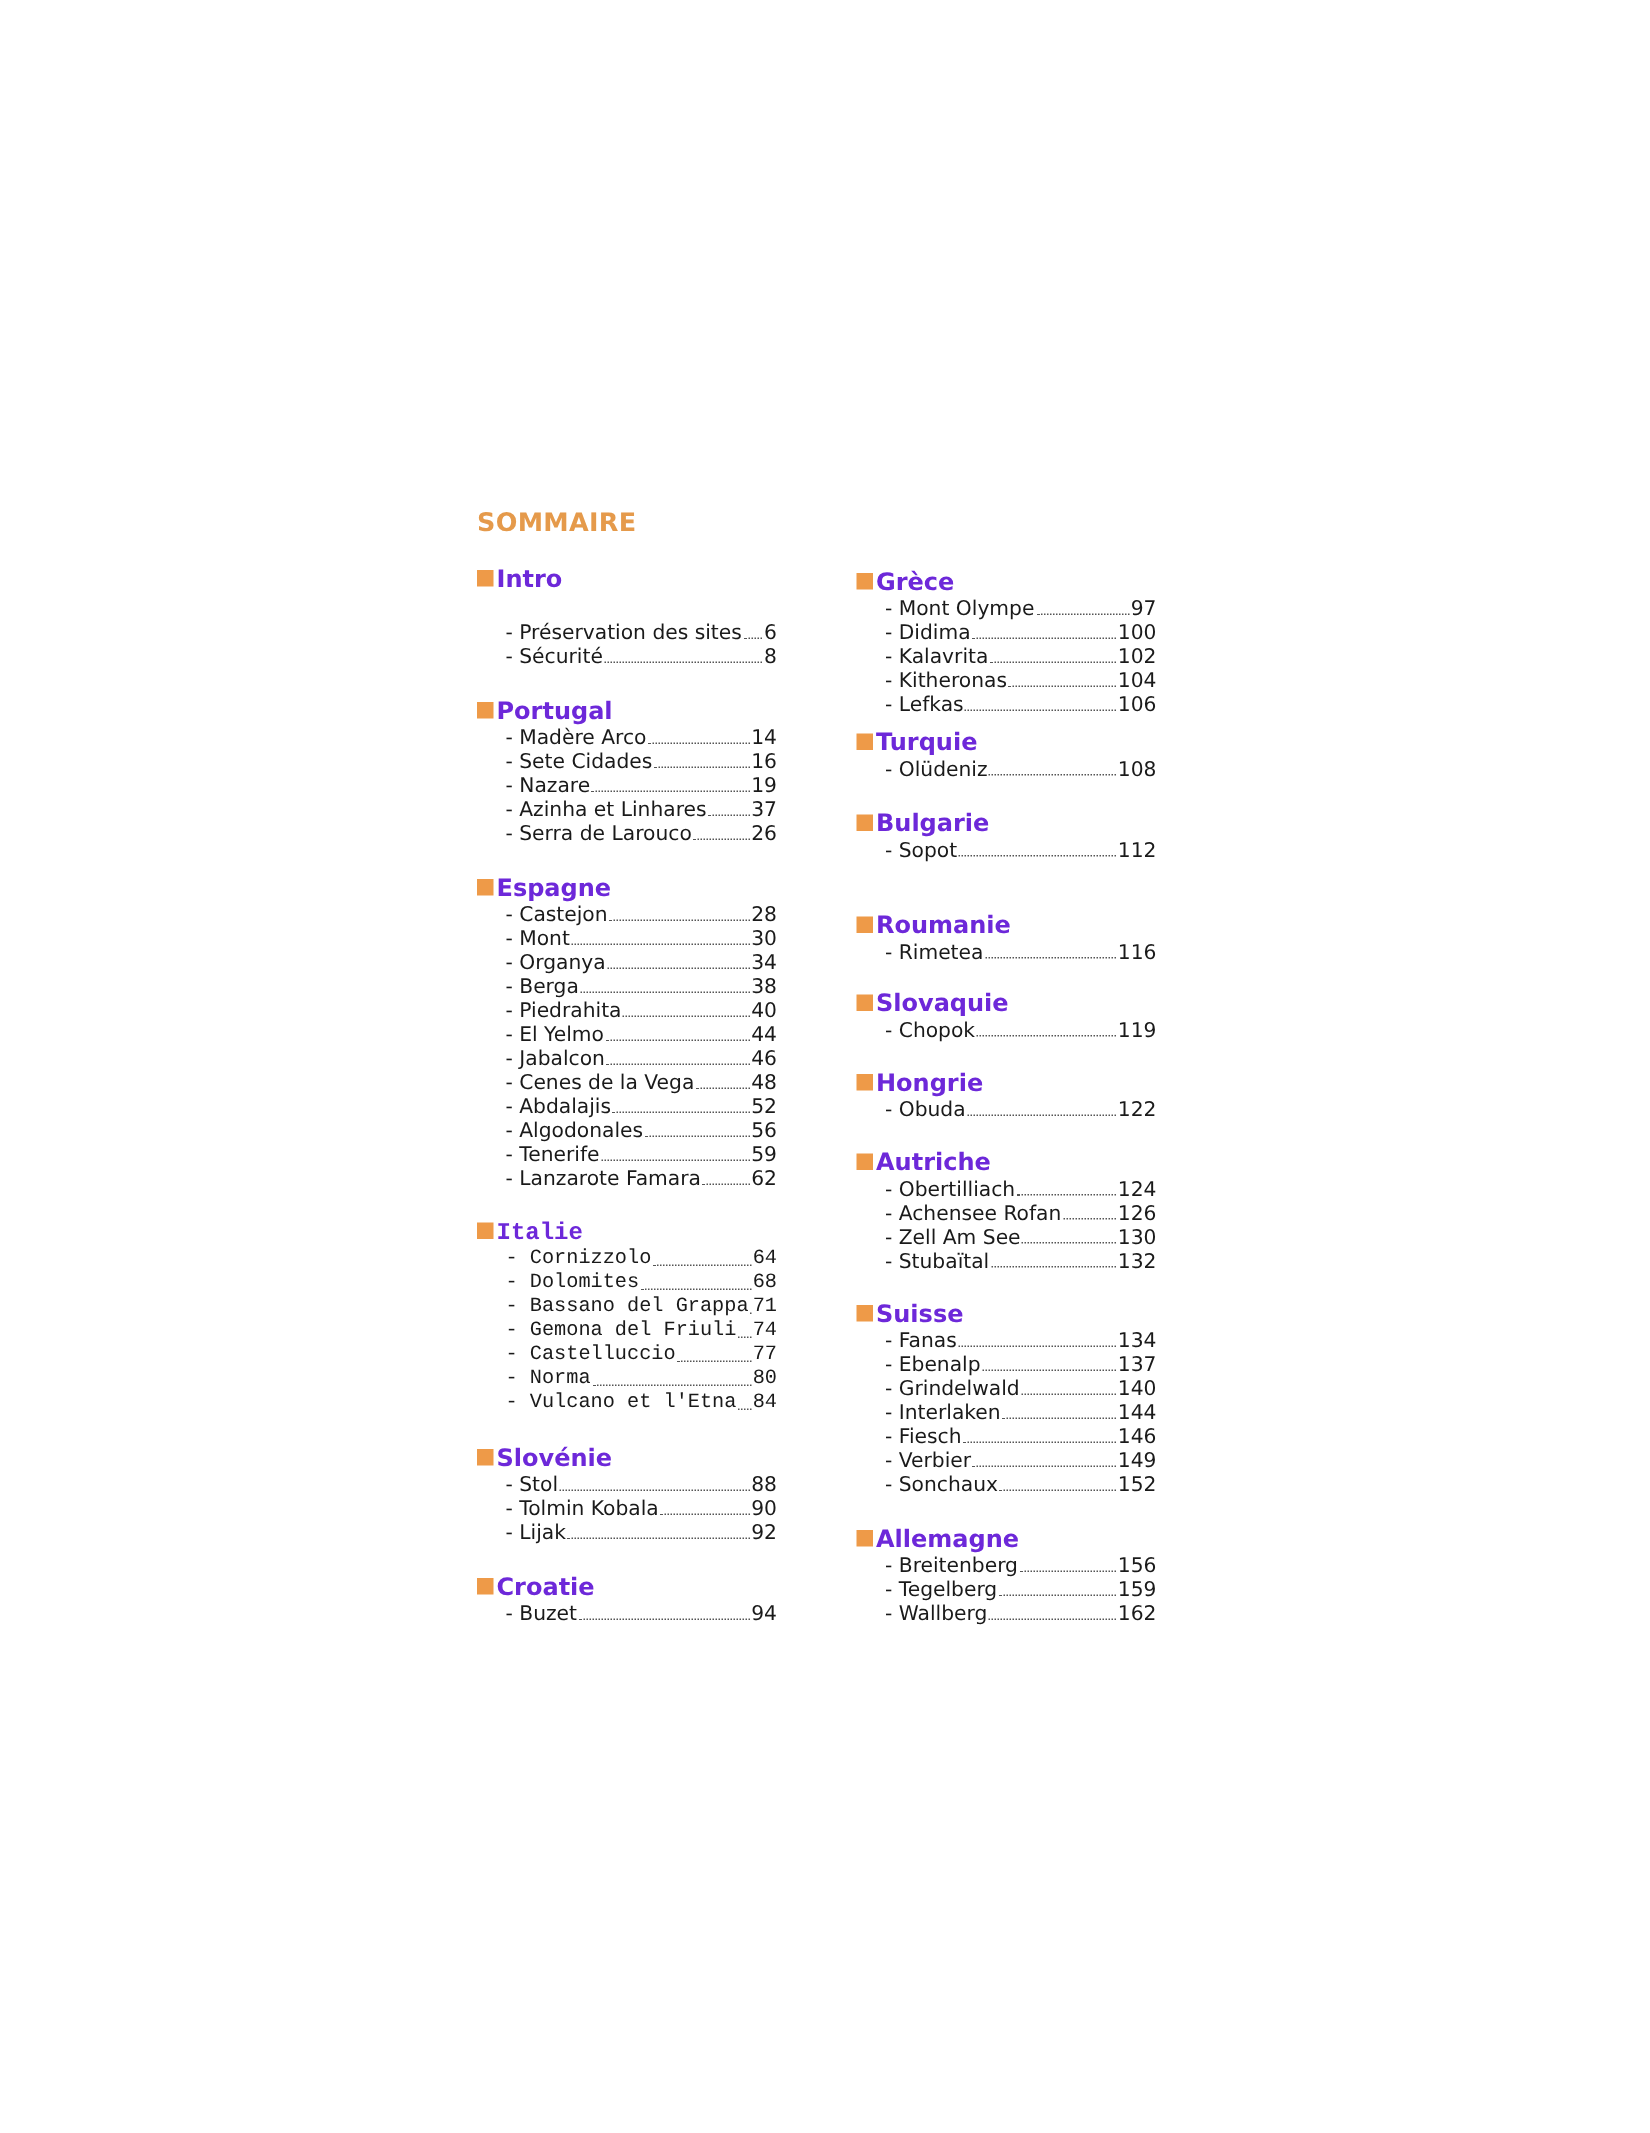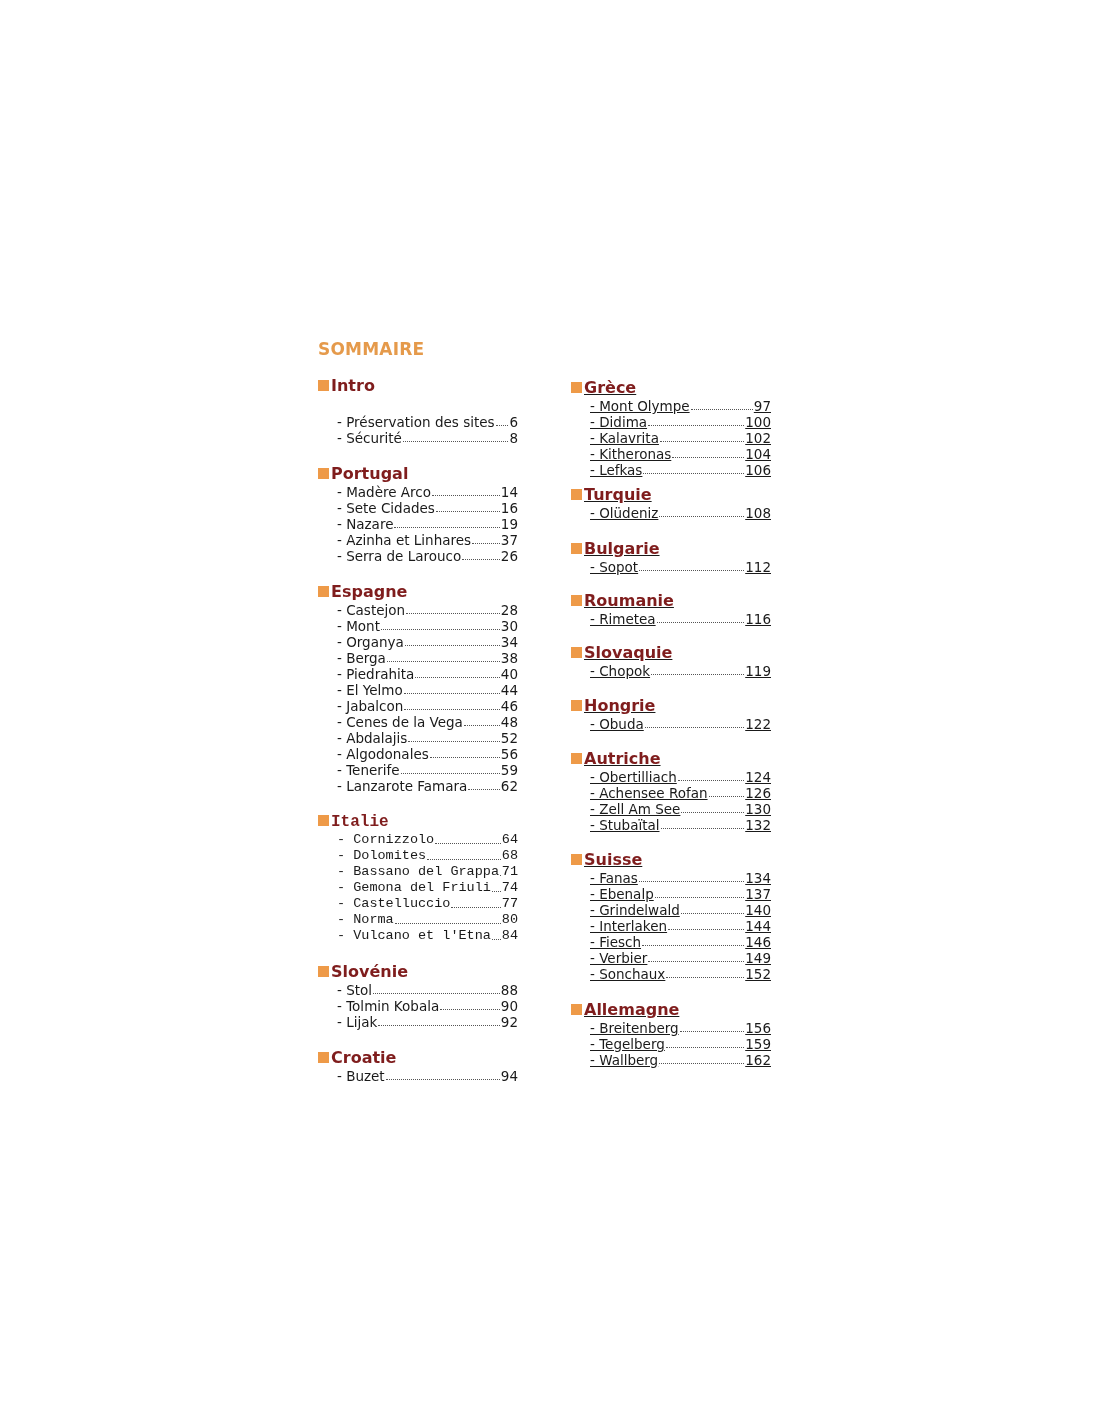--- a/index.html
+++ b/index.html
@@ -12,24 +12,24 @@
     overflow: hidden;
   }
   .page-title {
     position: absolute; left: 318px; top: 339px;
     font-size: 17px; font-weight: bold; color: #e59a4b;
     letter-spacing: 0.2px;
     text-align: right;
   }
   .col { position: absolute; width: 200px; }
   .col-left { left: 318px; top: 376px; }
-  .col-right { left: 571px; top: 378px; width: 200px; text-decoration: underline; }
+  .col-right { left: 571px; top: 378px; width: 200px; }
   .section { position: relative; }
   .section-head {
-    font-size: 16px; font-weight: bold; color: #7f1d1d;
+    font-size: 16px; font-weight: bold; color: #6d28d9;
     height: 20px; line-height: 20px; white-space: nowrap;
   }
   .bullet {
     display: inline-block; width: 11px; height: 11px;
     background: #ee9a48; margin-right: 2px; vertical-align: 0px;
   }
   .entries { margin: 0; padding: 0; list-style: none; }
   .entry {
     display: flex; align-items: baseline;
     font-size: 13.5px; line-height: 16px; height: 16px;
@@ -273,21 +273,21 @@
     <div class="section" style="margin-top: 18px;">
       <div class="section-head"><span class="bullet"></span><span>Bulgarie</span></div>
       <ul class="entries">
         <li class="entry">
           <span class="name">- Sopot</span>
           <span class="dots"></span>
           <span class="page">112</span>
         </li>
       </ul>
     </div>
-    <div class="section" style="margin-top: 16px;">
+    <div class="section" style="margin-top: 32px;">
       <div class="section-head"><span class="bullet"></span><span>Roumanie</span></div>
       <ul class="entries">
         <li class="entry">
           <span class="name">- Rimetea</span>
           <span class="dots"></span>
           <span class="page">116</span>
         </li>
       </ul>
     </div>
     <div class="section" style="margin-top: 16px;">

